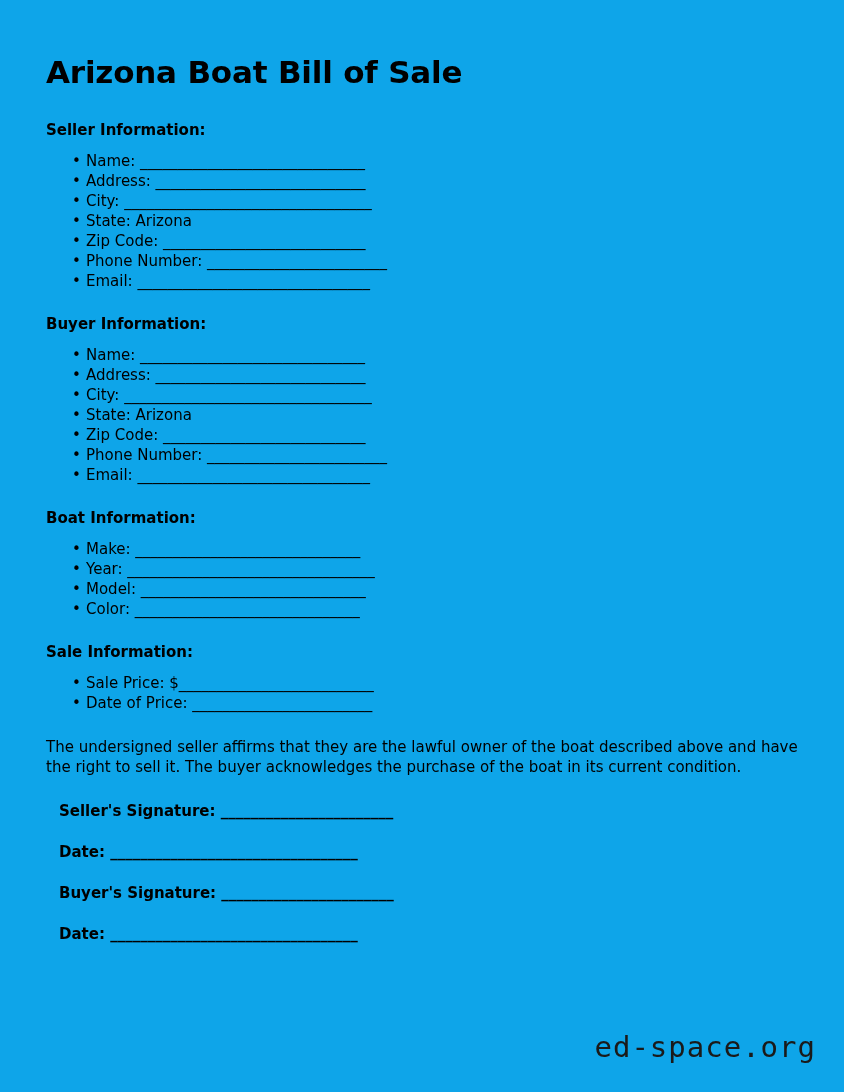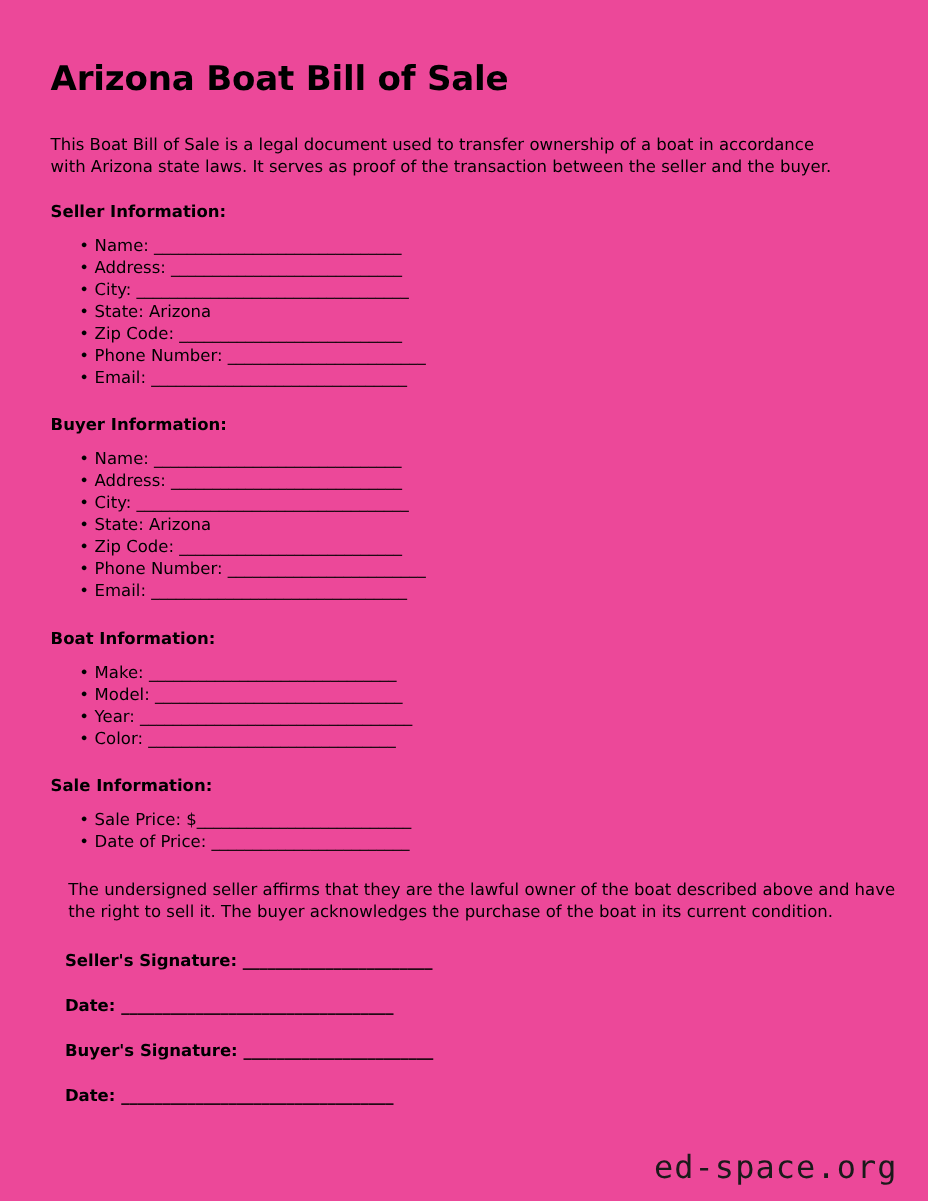--- a/index.html
+++ b/index.html
@@ -13,21 +13,21 @@
     position: relative;
     font-family: "DejaVu Sans", sans-serif;
     color: #000000;
     -webkit-font-smoothing: antialiased;
   }
   .page {
     position: absolute;
     left: 0; top: 0;
     width: 844px;
     height: 1092px;
-    background: #ec4899;
+    background: #0ea5e9;
     overflow: hidden;
   }
   .doc {
     position: absolute;
     left: 46px;
     top: 55px;
     width: 752px;
   }
   .doc-title {
     font-size: 31px;
@@ -70,53 +70,52 @@
     top: 0;
     font-size: 15px;
     line-height: 20px;
   }
   .blank {
     letter-spacing: 0px;
   }
   .affirm {
     font-size: 15px;
     line-height: 20.2px;
-    margin: 0 0 24px 16px;
+    margin: 0 0 24px 0;
     width: 752px;
   }
   .sig-block {
     margin: 13px;
   }
   .sig-line {
     font-size: 15px;
     font-weight: bold;
     line-height: 20px;
     margin: 0 0 21px 0;
     white-space: nowrap;
   }
   .watermark {
     position: absolute;
     right: 28px;
-    bottom: 14px;
+    bottom: 28px;
     font-family: "DejaVu Sans Mono", monospace;
     font-size: 29px;
     letter-spacing: 1px;
     color: #1a1a1a;
     white-space: nowrap;
   }
 </style>
 </head>
 <body>
 
 <div class="page">
   <div class="doc">
 
     <h1 class="doc-title">Arizona Boat Bill of Sale</h1>
 
-    <p class="intro">This Boat Bill of Sale is a legal document used to transfer ownership of a boat in accordance with Arizona state laws. It serves as proof of the transaction between the seller and the buyer.</p>
 
     <div class="section">
       <div class="section-heading">Seller Information:</div>
       <ul class="fields">
         <li><span>Name: </span><span class="blank">______________________________</span></li>
         <li><span>Address: </span><span class="blank">____________________________</span></li>
         <li><span>City: </span><span class="blank">_________________________________</span></li>
         <li><span>State: Arizona</span><span class="blank"></span></li>
         <li><span>Zip Code: </span><span class="blank">___________________________</span></li>
         <li><span>Phone Number: </span><span class="blank">________________________</span></li>
@@ -134,22 +133,22 @@
         <li><span>Zip Code: </span><span class="blank">___________________________</span></li>
         <li><span>Phone Number: </span><span class="blank">________________________</span></li>
         <li><span>Email: </span><span class="blank">_______________________________</span></li>
       </ul>
     </div>
 
     <div class="section">
       <div class="section-heading">Boat Information:</div>
       <ul class="fields">
         <li><span>Make: </span><span class="blank">______________________________</span></li>
+        <li><span>Year: </span><span class="blank">_________________________________</span></li>
         <li><span>Model: </span><span class="blank">______________________________</span></li>
-        <li><span>Year: </span><span class="blank">_________________________________</span></li>
         <li><span>Color: </span><span class="blank">______________________________</span></li>
       </ul>
     </div>
 
     <div class="section">
       <div class="section-heading">Sale Information:</div>
       <ul class="fields">
         <li><span>Sale Price: $</span><span class="blank">__________________________</span></li>
         <li><span>Date of Price: </span><span class="blank">________________________</span></li>
       </ul>

